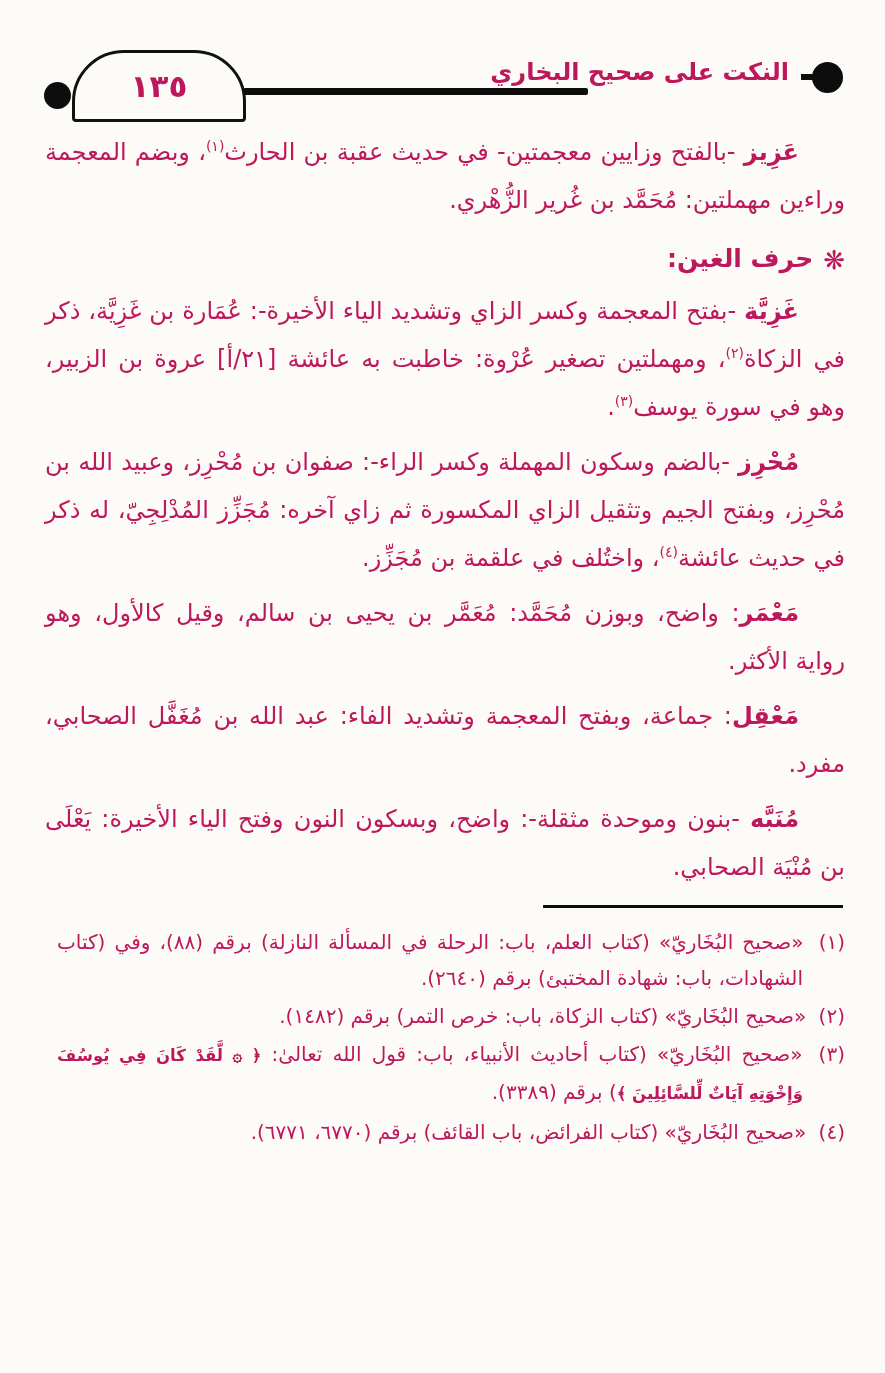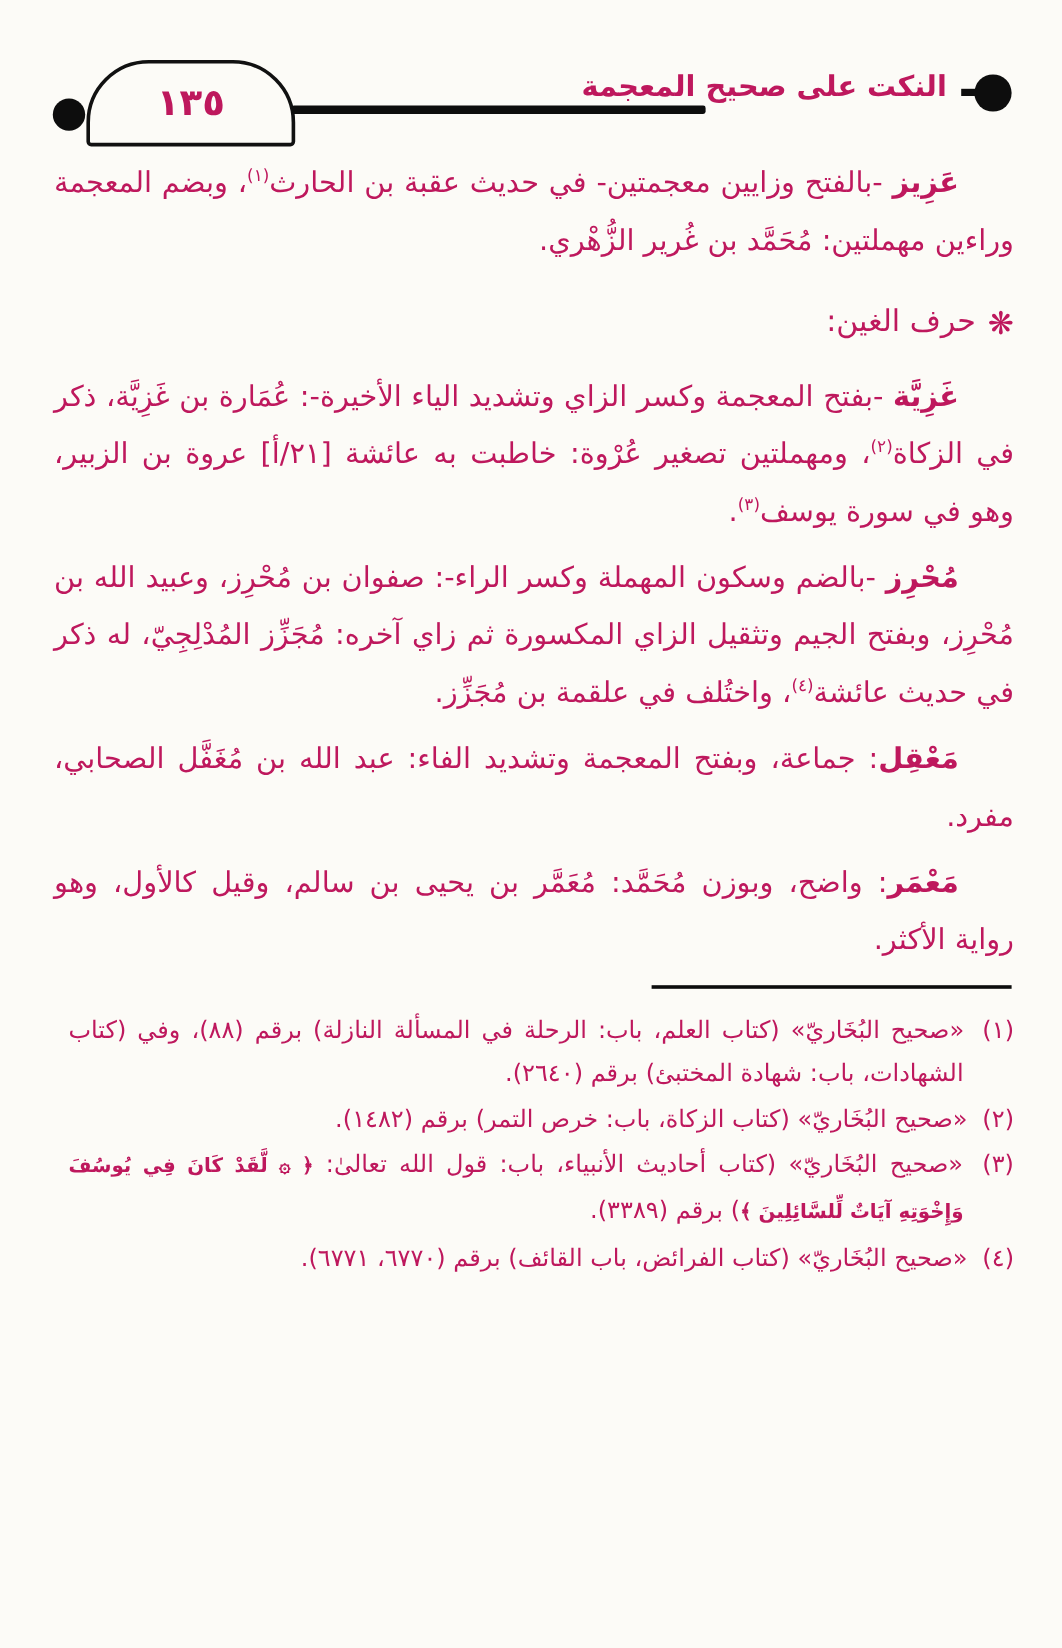--- a/index.html
+++ b/index.html
@@ -52,21 +52,21 @@
     padding-top:6px;
     font-size:24px;
     line-height:48px;
     text-align:justify;
   }
   .bodytext p.entry{margin:0 0 7px 0;text-indent:46px;}
   .bodytext .head{font-weight:bold;}
   .bodytext sup.fref{font-size:14px;line-height:0;vertical-align:9px;font-weight:normal;}
   .section{
     margin:14px 0 8px 0;
-    font-weight:normal;font-size:25px;line-height:60px;
+    font-weight:bold;font-size:25px;line-height:40px;
     text-indent:0;
   }
   .section .flower{font-size:26px;margin-left:10px;position:relative;top:2px;}
   
   .fnblock{direction:rtl;margin:14px 40px 0 45px;}
   .fnsep{width:300px;height:3px;background:#0d0d0d;margin:0 2px 16px auto;margin-right:2px;}
   .fnsep{margin-right:2px;margin-left:auto;}
   .fn{
     font-size:20px;line-height:36px;text-align:justify;
     padding-right:42px;text-indent:-42px;
@@ -79,31 +79,32 @@
 <body>
 
 <div class="page">
 
   <div class="hdr">
     <div class="side-dot"></div>
     <div class="badge">
       <span class="num">١٣٥</span>
     </div>
     <div class="hrule"></div>
-    <div class="title">النكت على صحيح المعجمة</div>
+    <div class="title">النكت على صحيح البخاري</div>
     <div class="hdr-bullet"></div>
   </div>
 
   <div class="bodytext">
       <p class="entry"><span class="head">عَزِيز</span><span> -بالفتح وزايين معجمتين- في حديث عقبة بن الحارث</span><sup class="fref">(١)</sup><span>، وبضم المعجمة وراءين مهملتين: مُحَمَّد بن غُرير الزُّهْري.</span></p>
       <div class="section"><span class="flower">❋</span><span>حرف الغين:</span></div>
       <p class="entry"><span class="head">غَزِيَّة</span><span> -بفتح المعجمة وكسر الزاي وتشديد الياء الأخيرة-: عُمَارة بن غَزِيَّة، ذكر في الزكاة</span><sup class="fref">(٢)</sup><span>، ومهملتين تصغير عُرْوة: خاطبت به عائشة [٢١/أ] عروة بن الزبير، وهو في سورة يوسف</span><sup class="fref">(٣)</sup><span>.</span></p>
       <p class="entry"><span class="head">مُحْرِز</span><span> -بالضم وسكون المهملة وكسر الراء-: صفوان بن مُحْرِز، وعبيد الله بن مُحْرِز، وبفتح الجيم وتثقيل الزاي المكسورة ثم زاي آخره: مُجَزِّز المُدْلِجِيّ، له ذكر في حديث عائشة</span><sup class="fref">(٤)</sup><span>، واختُلف في علقمة بن مُجَزِّز.</span></p>
+      <p class="entry"><span class="head">مَعْمَر</span><span>: واضح، وبوزن مُحَمَّد: مُعَمَّر بن يحيى بن سالم، وقيل كالأول، وهو رواية الأكثر.</span></p>
       <p class="entry"><span class="head">مَعْقِل</span><span>: جماعة، وبفتح المعجمة وتشديد الفاء: عبد الله بن مُغَفَّل الصحابي، مفرد.</span></p>
-      <p class="entry"><span class="head">مَعْمَر</span><span>: واضح، وبوزن مُحَمَّد: مُعَمَّر بن يحيى بن سالم، وقيل كالأول، وهو رواية الأكثر.</span></p>
+      <p class="entry"><span class="head">مُنَبَّه</span><span> -بنون وموحدة مثقلة-: واضح، وبسكون النون وفتح الياء الأخيرة: يَعْلَى بن مُنْيَة الصحابي.</span></p>
     </div>
 
   <div class="fnblock">
     <div class="fnsep"></div>
     <div>
         <div class="fn"><span class="fnum">(١) </span><span>«صحيح البُخَاريّ» (كتاب العلم، باب: الرحلة في المسألة النازلة) برقم (٨٨)، وفي (كتاب الشهادات، باب: شهادة المختبئ) برقم (٢٦٤٠).</span></div>
         <div class="fn"><span class="fnum">(٢) </span><span>«صحيح البُخَاريّ» (كتاب الزكاة، باب: خرص التمر) برقم (١٤٨٢).</span></div>
         <div class="fn"><span class="fnum">(٣) </span><span>«صحيح البُخَاريّ» (كتاب أحاديث الأنبياء، باب: قول الله تعالىٰ: </span><span class="quran">﴿ ۞ لَّقَدْ كَانَ فِي يُوسُفَ وَإِخْوَتِهِ آيَاتٌ لِّلسَّائِلِينَ ﴾</span><span>) برقم (٣٣٨٩).</span></div>
         <div class="fn"><span class="fnum">(٤) </span><span>«صحيح البُخَاريّ» (كتاب الفرائض، باب القائف) برقم (٦٧٧٠، ٦٧٧١).</span></div>
       </div>

